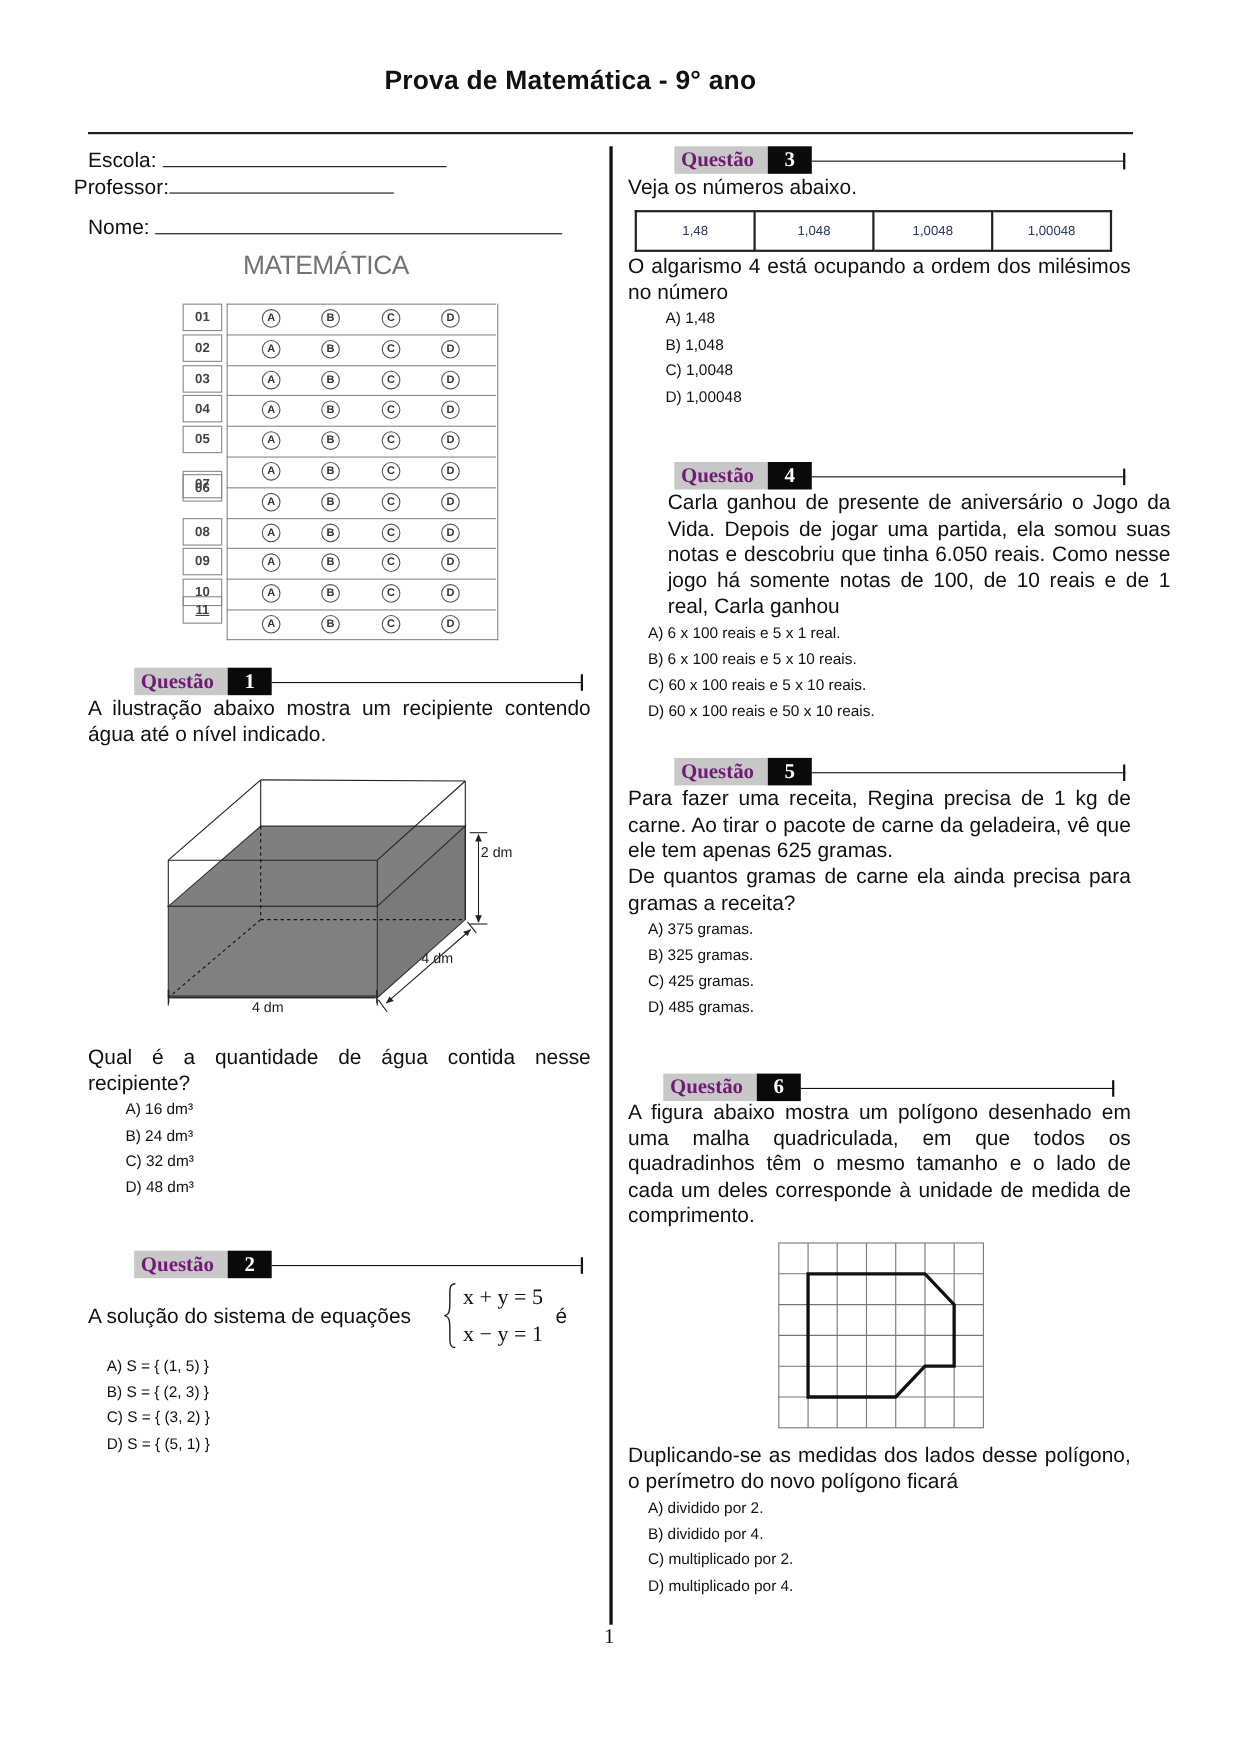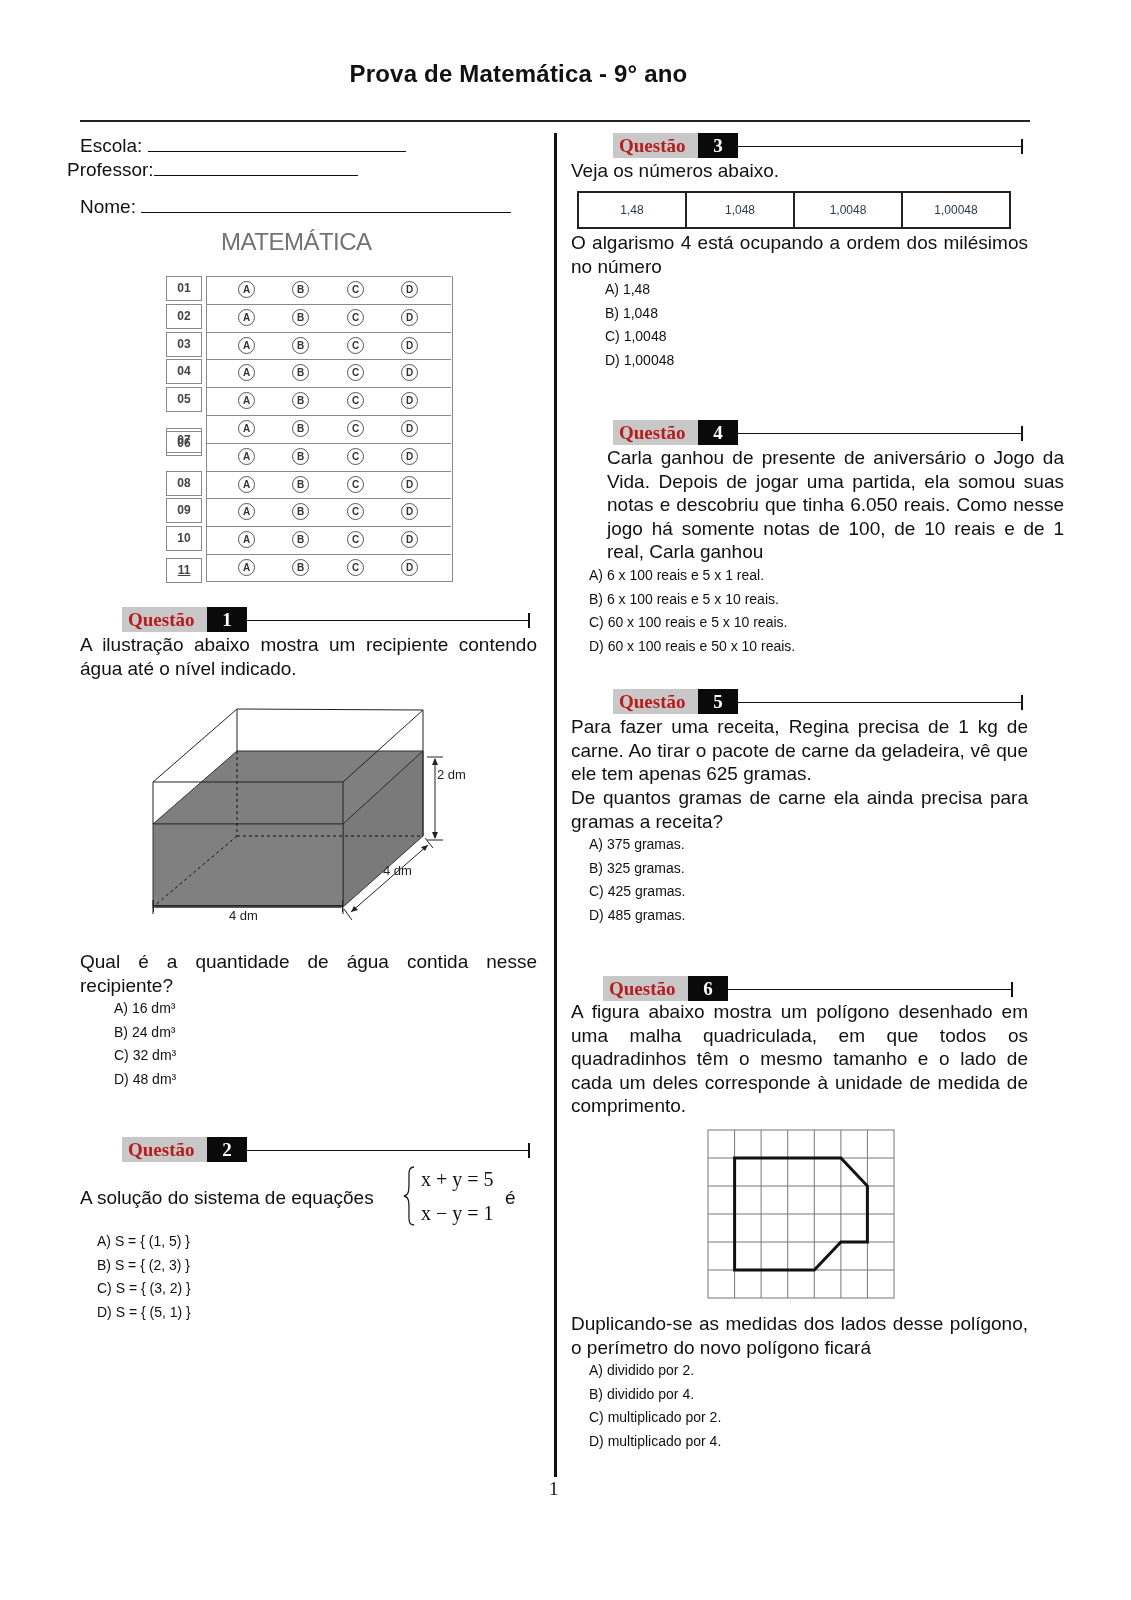--- a/index.html
+++ b/index.html
@@ -11,21 +11,21 @@
     .hr-top { left: 80px; top: 120px; width: 950px; height: 0; border-top: 2px solid #222; }
     .col-divider { left: 554px; top: 133px; width: 3px; height: 1344px; background: #111; }
     .txt { font-size: 19px; line-height: 23.6px; }
     .justify { text-align: justify; text-align-last: left; }
     .field { font-size: 19px; line-height: 24px; white-space: nowrap; }
     .field .line { display: inline-block; border-bottom: 1.5px solid #111; height: 18px; vertical-align: baseline; }
     
     .qhead { height: 25px; }
     .qhead .qlabel { position: absolute; left: 0; top: 0; height: 25px; background: #c8c8c8;
                      font-family: "Liberation Serif", serif; font-weight: bold; font-size: 19px;
-                     line-height: 25px; padding: 0 5px 0 6px; color: #b91c1c; }
+                     line-height: 25px; padding: 0 5px 0 6px; color: #701a75; }
     .qhead .qnum { position: absolute; top: 0; height: 25px; width: 40px; background: #0a0a0a; color: #fff;
                    font-family: "Liberation Serif", serif; font-weight: bold; font-size: 19px;
                    line-height: 25px; text-align: center; }
     .qhead .qline { position: absolute; top: 13px; height: 0; border-top: 1.5px solid #111; }
     .qhead .qend { position: absolute; top: 6px; width: 2px; height: 15px; background: #111; }
     .opts div { font-size: 14px; line-height: 23.6px; }
     
     .sheet-title { font-size: 24px; color: #737373; letter-spacing: -0.5px; }
     .sheet-num { position: absolute; left: 0; width: 34px; height: 23px; border: 1.5px solid #888;
                  font-size: 12px; font-weight: bold; color: #444; text-align: center; line-height: 23px; }
@@ -125,21 +125,21 @@
       <span class="bubble" style="left: 141px;">C</span>
       <span class="bubble" style="left: 195px;">D</span>
     </div>
     <div class="sheet-num" style="top: 250.2px;">10</div>
     <div class="sheet-row" style="top: 250.2px;">
       <span class="bubble" style="left: 32px;">A</span>
       <span class="bubble" style="left: 86px;">B</span>
       <span class="bubble" style="left: 141px;">C</span>
       <span class="bubble" style="left: 195px;">D</span>
     </div>
-    <div class="sheet-num" style="top: 282px; text-decoration: underline;">11</div>
+    <div class="sheet-num" style="top: 266px; text-decoration: underline;">11</div>
     <div class="sheet-row" style="top: 278px;">
       <span class="bubble" style="left: 32px;">A</span>
       <span class="bubble" style="left: 86px;">B</span>
       <span class="bubble" style="left: 141px;">C</span>
       <span class="bubble" style="left: 195px;">D</span>
     </div>
   </div>
 
 <div class="abs qhead" style="left:122px; top:607px; width:410px;">
   <span class="qlabel" style="width:74px;">Questão</span>

